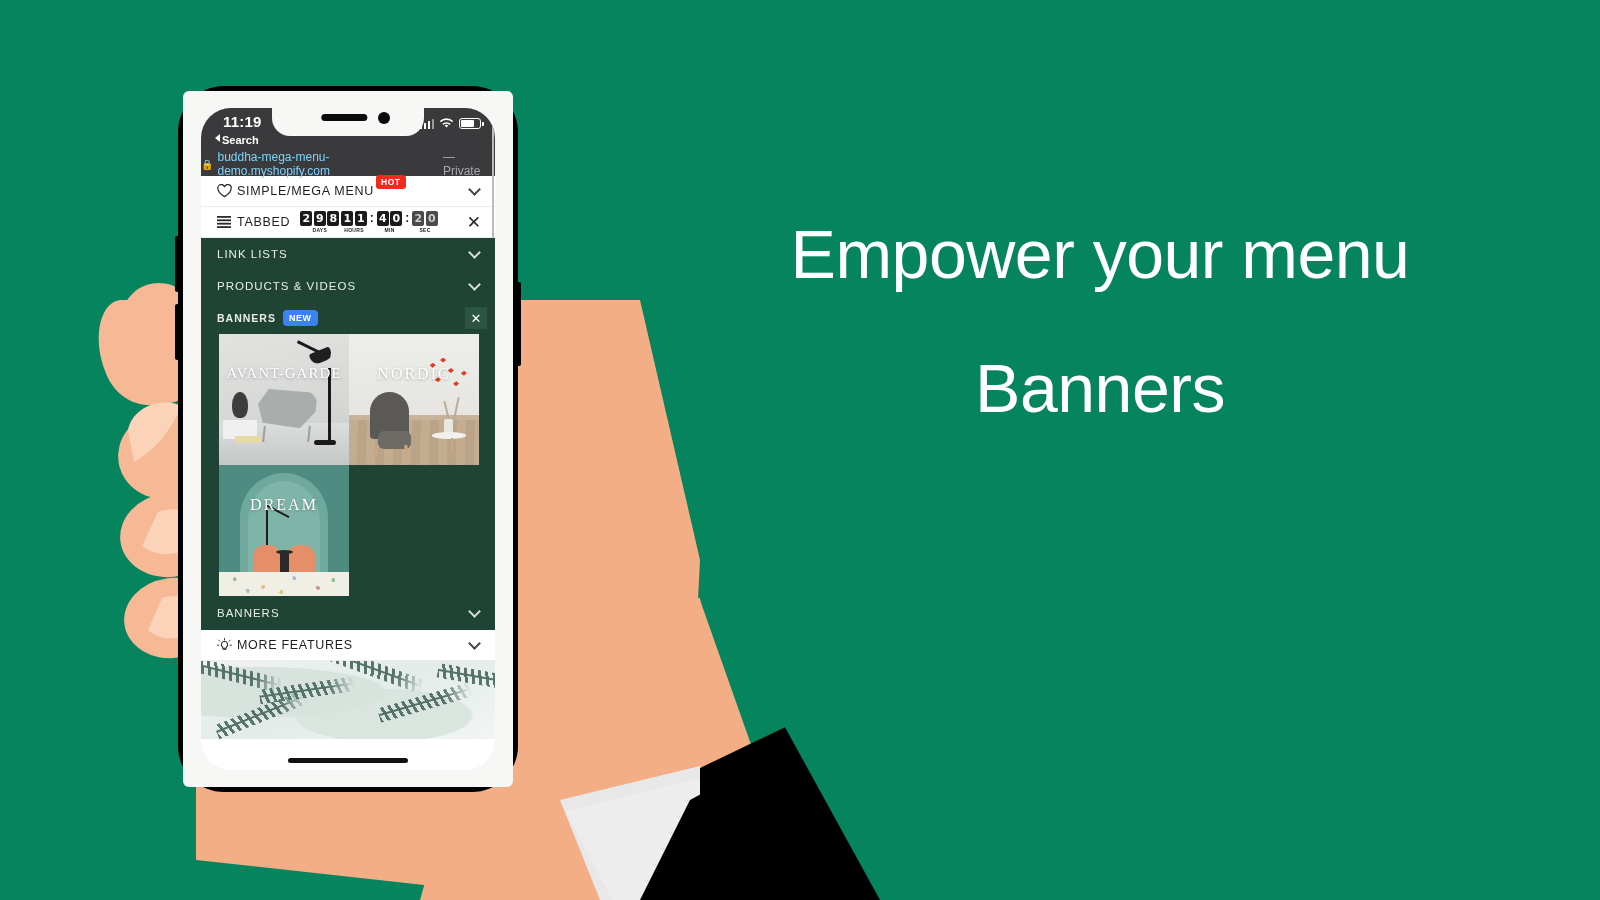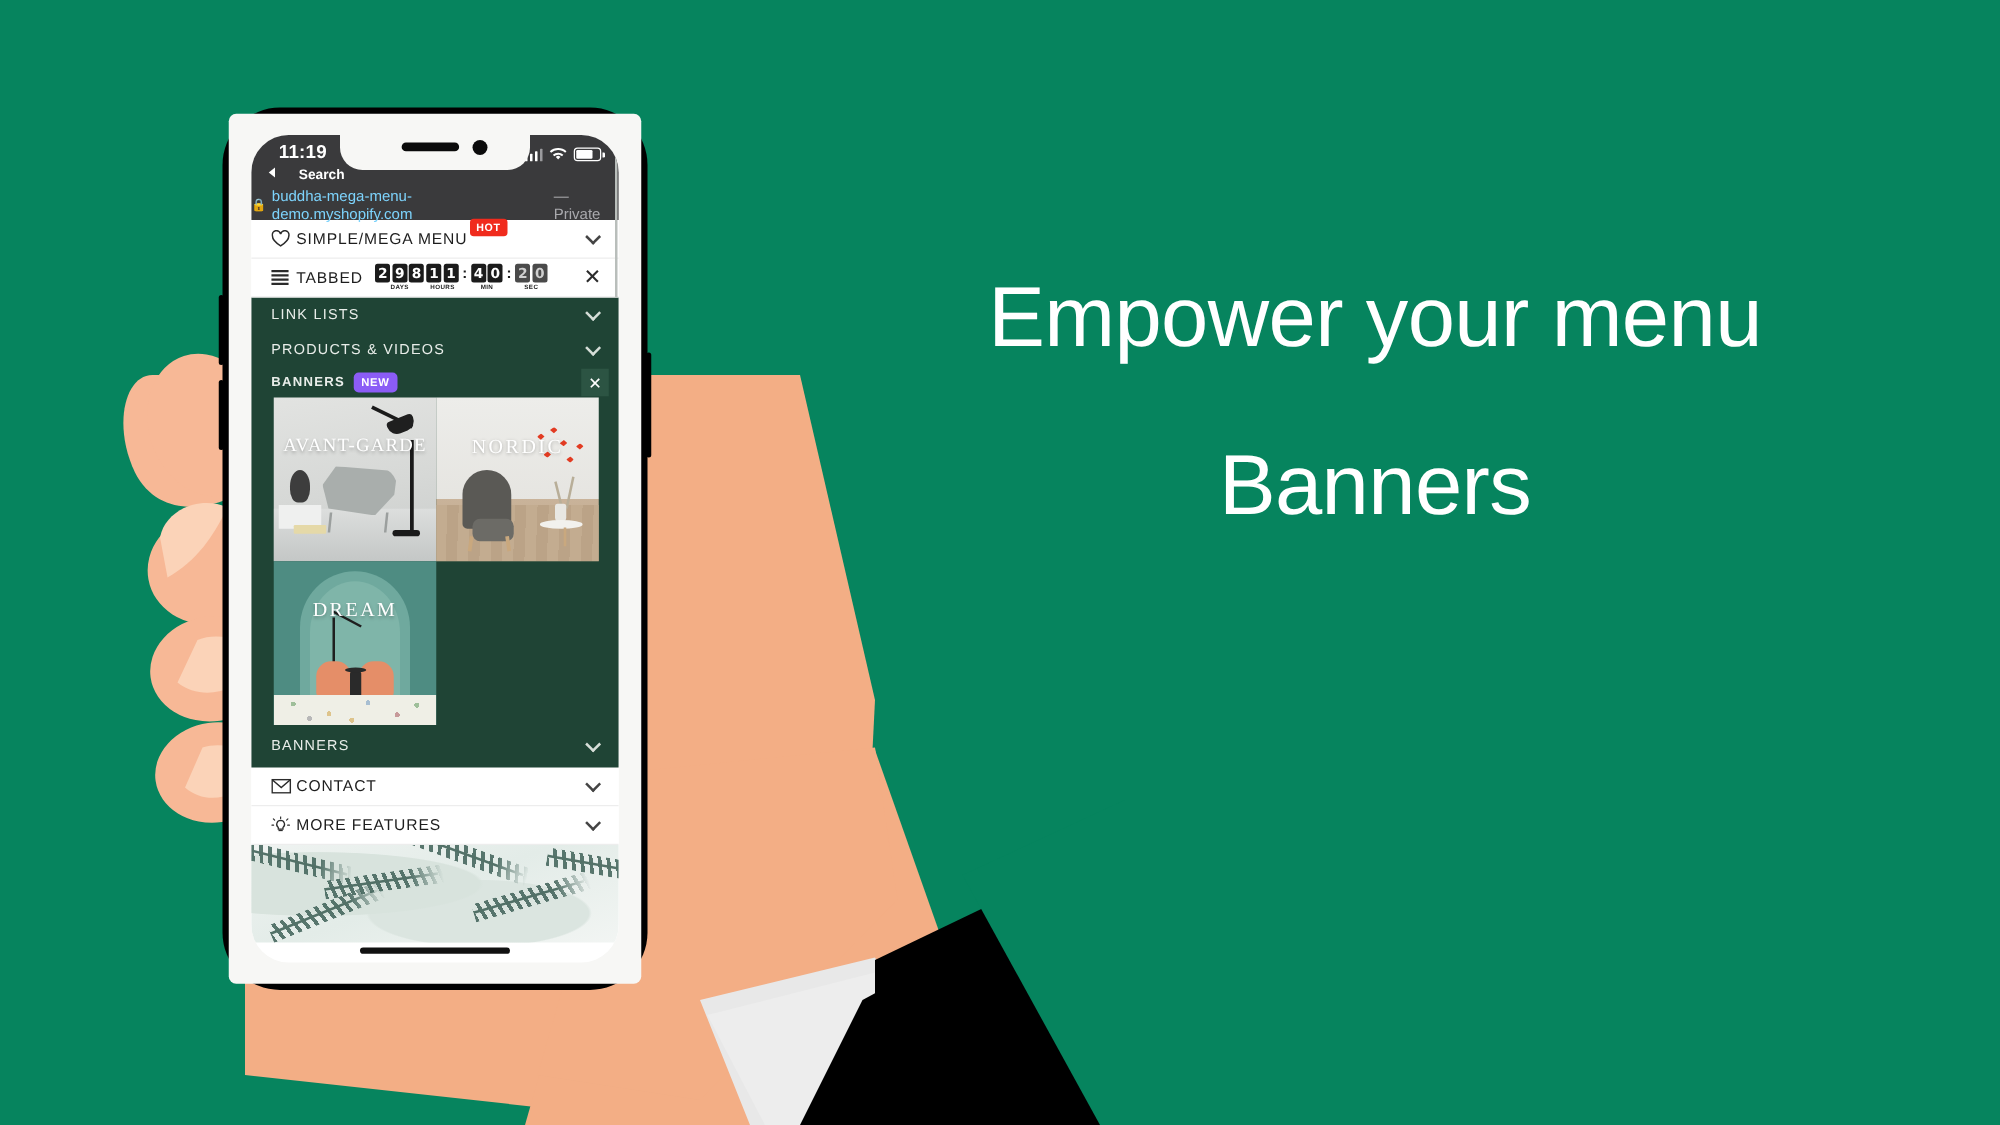--- a/index.html
+++ b/index.html
@@ -118,21 +118,21 @@
   }
   .batt::after {
     content:""; position:absolute; right:-3.5px; top:3px;
     width:2px; height:4px; background:#fff; border-radius:0 1px 1px 0;
   }
   .batt i { display:block; height:100%; width:72%; background:#fff; border-radius:1px; }
 
   .backlink {
     position: absolute; left: 14px; top: 26px;
     font-size: 11px; font-weight: 700; color: #fff;
-    display: flex; align-items: flex-start; gap: 19px;
+    display: flex; align-items: flex-start; gap: 2px;
   }
   .backlink .tri {
     width:0;height:0;border-top:4px solid transparent;
     border-bottom:4px solid transparent;border-right:5px solid #fff;
   }
   .urlrow {
     position: absolute; left: 0; right: 0; top: 42px;
     display: flex; align-items: center; justify-content: center;
     font-size: 12px; gap: 4px;
   }
@@ -161,40 +161,40 @@
   .xbtn {
     position:absolute; right: 14px; top: 50%; transform: translateY(-50%);
     font-size: 17px; color:#2b2b2b; line-height:1; font-weight:400;
   }
   .badge {
     display: inline-block; color: #fff; font-size: 8.5px; font-weight: 700;
     letter-spacing: .6px; padding: 2px 5px 2.5px; border-radius: 3px;
     vertical-align: middle;
   }
   .badge.hot { background: #F02B1D; position: relative; top: -9px; margin-left: 2px; }
-  .badge.new { background: #8b5cf6; border-radius: 4px; margin-left: 7px; font-size: 9px; padding: 2.5px 6px 3px; }
+  .badge.new { background: #3b82f6; border-radius: 4px; margin-left: 7px; font-size: 9px; padding: 2.5px 6px 3px; }
 
   
   .cd { display:flex; align-items:flex-start; margin-left: 10px; gap: 2px; }
   .cdgrp { display:flex; flex-direction:column; align-items:center; }
   .cddig { display:flex; gap:1.5px; }
   .cddig span {
     background:#1b1b1b; color:#fff; font-size:11px; font-weight:700;
     width: 12px; height: 15px; line-height:15px; text-align:center;
     border-radius: 2px; font-family:"DejaVu Sans", sans-serif;
   }
   .cddig span.flip { background:#4a4a4a; color:#cfcfcf; }
   .cdlbl { font-size:5px; letter-spacing:.3px; color:#1b1b1b; margin-top:1.5px; font-weight:700; }
   .cdcolon { color:#1b1b1b; font-weight:700; font-size:12px; line-height:15px; margin:0 1px; }
 
   
   .gpanel { background: #1F4435; }
   .grow {
     height: 28px; display:flex; align-items:center;
-    padding: 0 16px; position: relative;
+    padding: 16px 16px; position: relative;
   }
   .grow.tall { height: 28px; }
   .grow .lbl { font-size: 11.5px; letter-spacing: 1px; color: #E8EDE9; }
   .grow .chev { border-color: #D6DED8; }
   .grow.banners-head { height: 24px; }
   .grow.banners-head .lbl { font-weight: 700; font-size: 10.5px; }
   .gx {
     position: absolute; right: 8px; top: 50%; transform: translateY(-50%);
     width: 22px; height: 22px; background: #2C5443;
     display:flex; align-items:center; justify-content:center;
@@ -553,30 +553,20 @@
 
               <div class="scrollbar"></div>
             </div>
 
             <div class="grow tall" style="height:34px">
               <span class="lbl">BANNERS</span>
               <span class="chev"></span>
             </div>
           </div>
 
-          <div class="row">
-            <span class="ico">
-              <svg width="16" height="12" viewBox="0 0 16 12">
-                <rect x="0.7" y="0.7" width="14.6" height="10.6" fill="none" stroke="#2b2b2b" stroke-width="1.2"></rect>
-                <path d="M1 1l7 6 7-6" fill="none" stroke="#2b2b2b" stroke-width="1.2"></path>
-              </svg>
-            </span>
-            <span class="lbl">CONTACT</span>
-            <span class="chev"></span>
-          </div>
 
           <div class="row">
             <span class="ico">
               <svg width="15" height="15" viewBox="0 0 16 16">
                 <path d="M8 3.5a3.4 3.4 0 00-2 6.1v1.3h4V9.6A3.4 3.4 0 008 3.5z" fill="none" stroke="#2b2b2b" stroke-width="1.1"></path>
                 <rect x="6.2" y="11.6" width="3.6" height="1.1" fill="#2b2b2b"></rect>
                 <g stroke="#2b2b2b" stroke-width="1" stroke-linecap="round">
                   <line x1="8" y1="0.5" x2="8" y2="2"></line>
                   <line x1="1.8" y1="2.2" x2="2.9" y2="3.3"></line>
                   <line x1="14.2" y1="2.2" x2="13.1" y2="3.3"></line>

